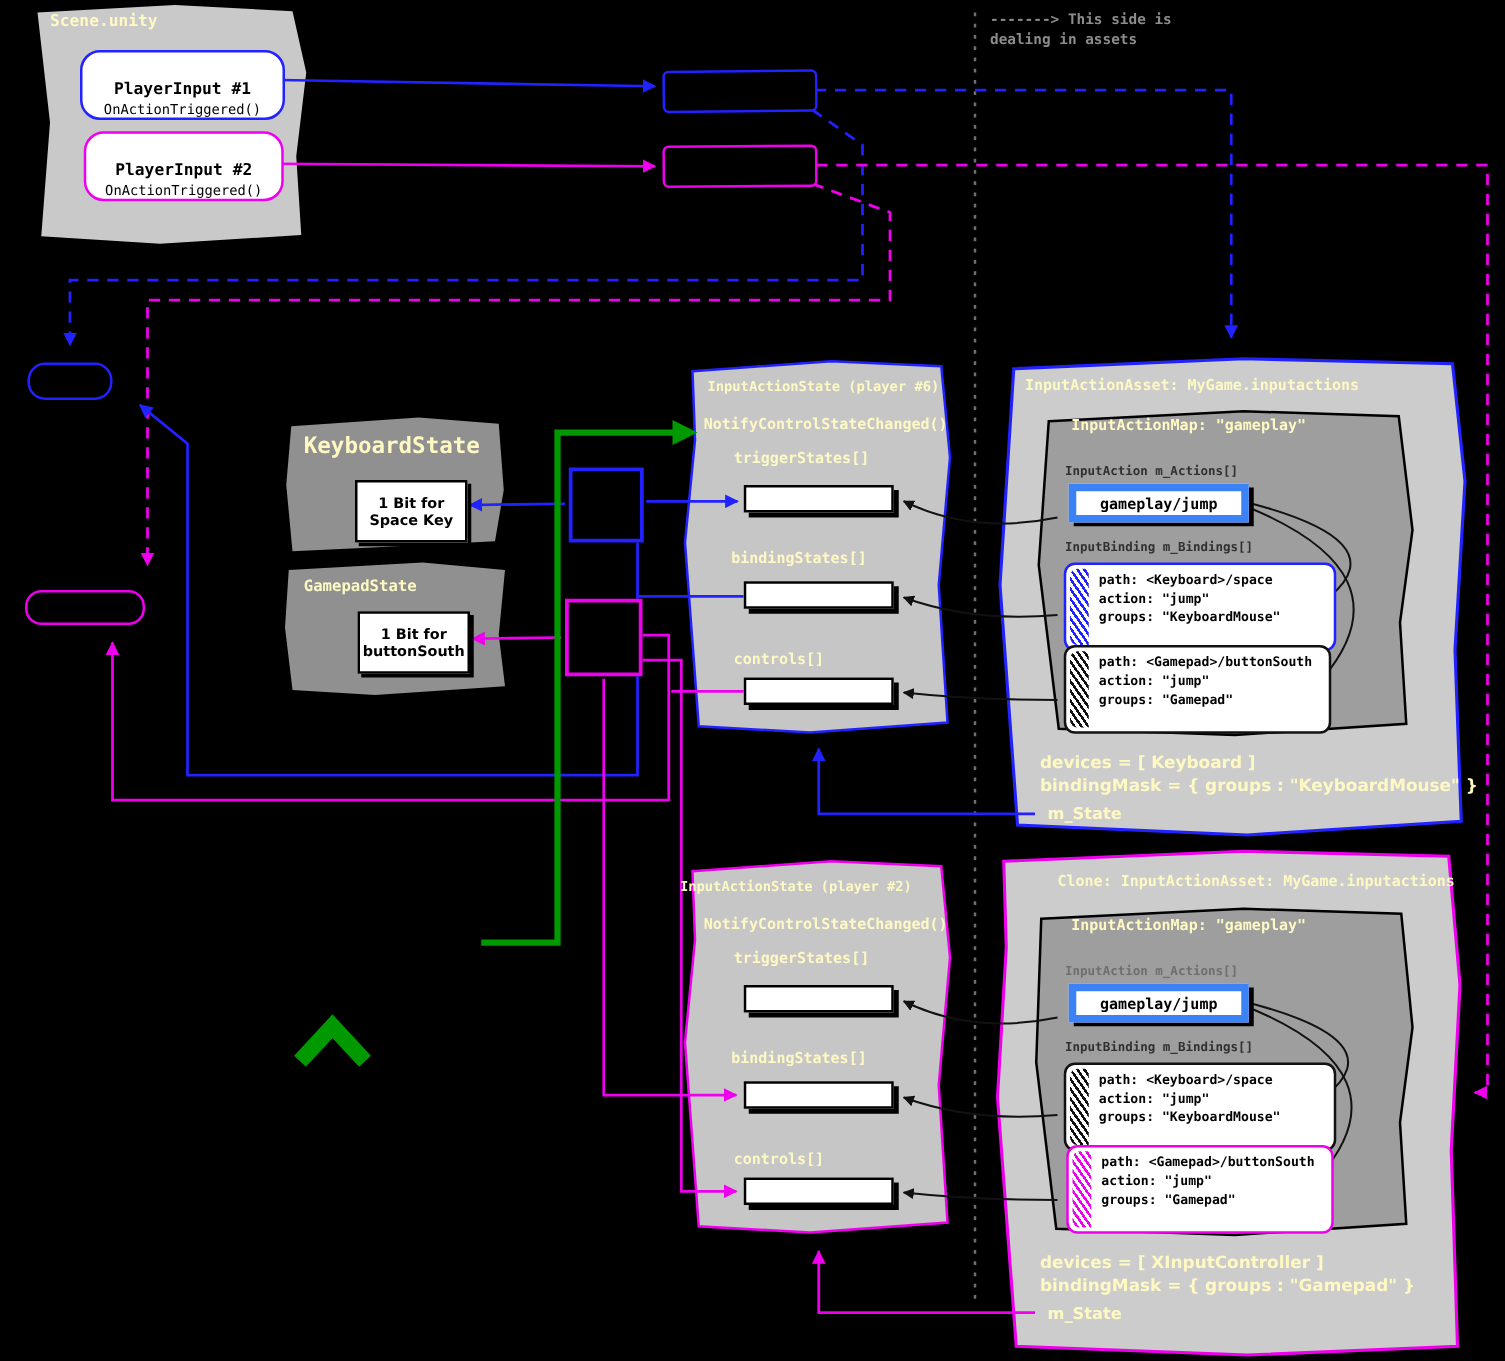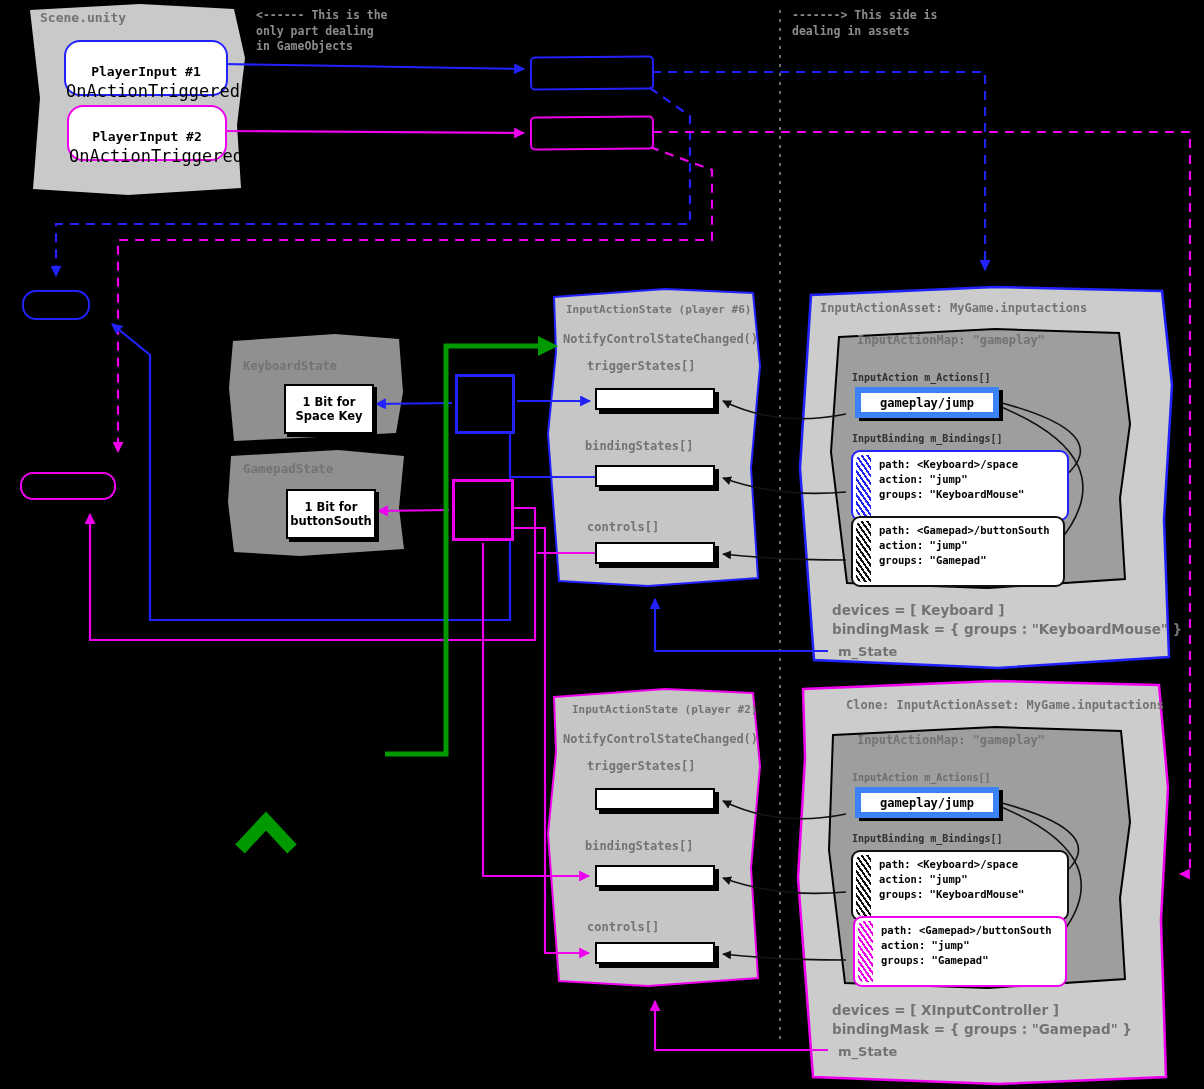--- a/index.html
+++ b/index.html
@@ -1,25 +1,25 @@
 <!DOCTYPE html>
 <html><head>
 <meta charset="utf-8">
 <style>
   html,body{margin:0;padding:0;background:#000;}
   .canvas{position:relative;width:1204px;height:1089px;background:#000;overflow:hidden;
           font-family:"DejaVu Sans Mono","Liberation Mono",monospace;}
   svg.layer{position:absolute;left:0;top:0;}
-  .t{position:absolute;color:#737373;white-space:pre-line;line-height:1.3;}
+  .t{position:absolute;color:#fef9c3;white-space:pre-line;line-height:1.3;}
   .sans{font-family:"DejaVu Sans","Liberation Sans",sans-serif;}
   .b{font-weight:bold;}
   .gray{color:#8c8c8c;}
   .pi{position:absolute;background:#fff;text-align:center;border-radius:16px;}
   .pi .nm{font-weight:bold;font-size:13px;padding-top:22px;}
-  .pi .mth{font-size:17px;padding-top:2px;}
+  .pi .mth{font-size:11px;padding-top:2px;}
   .evbox{position:absolute;background:#000;border-radius:5px;}
   .capsule{position:absolute;background:#000;}
   .bitbox{position:absolute;background:#fff;border:2px solid #000;box-shadow:3px 3px 0 0 #000;
           display:flex;align-items:center;justify-content:center;text-align:center;
           font-family:"DejaVu Sans","Liberation Sans",sans-serif;font-weight:bold;font-size:11.5px;
           white-space:pre-line;line-height:1.25;}
   .sq{position:absolute;background:#000;}
   .arrbox{position:absolute;width:116px;height:18px;background:#fff;border:2px solid #000;
           box-shadow:4px 4px 0 0 #000;}
   .jumpbox{position:absolute;width:132px;height:19px;background:#fff;border:6px solid #3b82f6;
@@ -115,34 +115,31 @@
 
   <div class="pi" style="left:64px;top:40px;width:160px;height:52px;border:2px solid #2222ff;">
     <div class="nm">PlayerInput #1</div>
     <div class="mth">OnActionTriggered()</div>
   </div>
   <div class="pi" style="left:67px;top:105px;width:156px;height:52px;border:2px solid #ee00ee;">
     <div class="nm">PlayerInput #2</div>
     <div class="mth">OnActionTriggered()</div>
   </div>
 
-  <div class="t b gray" style="left:256px;top:8px;font-size:11.5px;line-height:1.35;">&lt;------ This is the
-only part dealing
-in GameObjects</div>
   <div class="t b gray" style="left:792px;top:8px;font-size:11.5px;line-height:1.35;">-------&gt; This side is
 dealing in assets</div>
 
   <div class="evbox" style="left:530px;top:56px;width:120px;height:30px;border:2.5px solid #2222ff;transform:rotate(-.6deg);"></div>
   <div class="evbox" style="left:530px;top:116px;width:120px;height:30px;border:2.5px solid #ee00ee;transform:rotate(-.4deg);"></div>
   <div class="capsule" style="left:22px;top:290px;width:64px;height:26px;border:2.5px solid #2222ff;border-radius:14px;"></div>
   <div class="capsule" style="left:20px;top:472px;width:92px;height:24px;border:2.5px solid #ee00ee;border-radius:13px;"></div>
   <div class="sq" style="left:455px;top:374px;width:54px;height:54px;border:3px solid #2222ff;"></div>
   <div class="sq" style="left:452px;top:479px;width:56px;height:56px;border:3px solid #ee00ee;"></div>
 
-  <div class="t b" style="left:243px;top:359px;font-size:12px;">KeyboardState</div>
+  <div class="t b" style="left:243px;top:345px;font-size:18px;">KeyboardState</div>
   <div class="bitbox" style="left:284px;top:384px;width:86px;height:46px;">1 Bit for
 Space Key</div>
   <div class="t b" style="left:243px;top:461px;font-size:12.5px;">GamepadState</div>
   <div class="bitbox" style="left:286px;top:489px;width:86px;height:46px;">1 Bit for
 buttonSouth</div>
 
   <div class="t b" style="left:566px;top:303px;font-size:11px;">InputActionState (player #6)</div>
   <div class="t b" style="left:563px;top:332px;font-size:12px;">NotifyControlStateChanged()</div>
   <div class="t b" style="left:587px;top:359px;font-size:12px;">triggerStates[]</div>
   <div class="arrbox" style="left:595px;top:388px;"></div>
@@ -167,21 +164,21 @@
     <span class="hatch h-black"></span>
     <div>path: &lt;Gamepad&gt;/buttonSouth</div>
     <div>action: "jump"</div>
     <div>groups: "Gamepad"</div>
   </div>
 
   <div class="t b sans" style="left:832px;top:602px;font-size:13.5px;">devices = [ Keyboard ]</div>
   <div class="t b sans" style="left:832px;top:621px;font-size:13.5px;">bindingMask = { groups : "KeyboardMouse" }</div>
   <div class="t b sans" style="left:838px;top:644px;font-size:13px;">m_State</div>
 
-  <div class="t b" style="left:572px;top:703px;font-size:11px;">InputActionState (player #2)</div>
+  <div class="t b" style="left:544px;top:703px;font-size:11px;">InputActionState (player #2)</div>
   <div class="t b" style="left:563px;top:732px;font-size:12px;">NotifyControlStateChanged()</div>
   <div class="t b" style="left:587px;top:759px;font-size:12px;">triggerStates[]</div>
   <div class="arrbox" style="left:595px;top:788px;"></div>
   <div class="t b" style="left:585px;top:839px;font-size:12px;">bindingStates[]</div>
   <div class="arrbox" style="left:595px;top:865px;"></div>
   <div class="t b" style="left:587px;top:920px;font-size:12px;">controls[]</div>
   <div class="arrbox" style="left:595px;top:942px;"></div>
 
   <div class="t b" style="left:846px;top:698px;font-size:12px;">Clone: InputActionAsset: MyGame.inputactions</div>
   <div class="t b" style="left:857px;top:733px;font-size:12px;">InputActionMap: "gameplay"</div>

